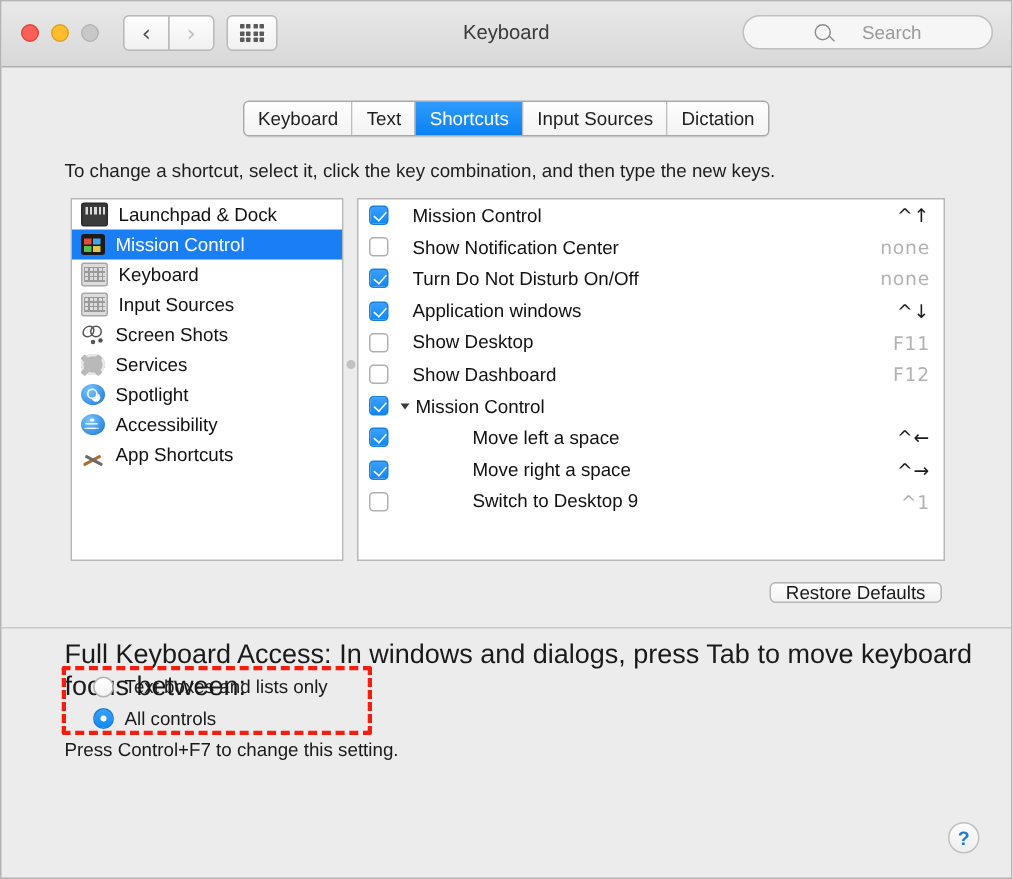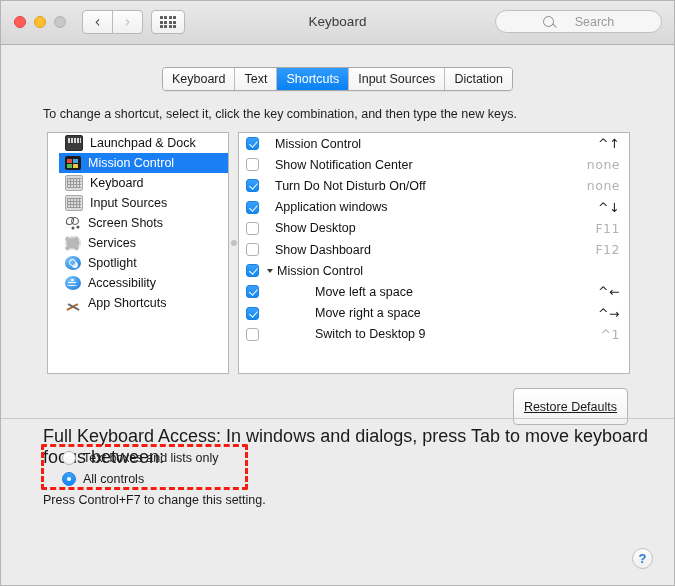--- a/index.html
+++ b/index.html
@@ -180,21 +180,20 @@
 
   #sidebar-list {
     position: absolute;
     left: 0; top: 0;
     width: 182px;
     height: 242px;
     background: #ffffff;
     border: 1px solid #b7b7b7;
     box-sizing: border-box;
     overflow: hidden;
-    padding-left: 11px;
   }
   .side-item {
     display: flex;
     align-items: center;
     height: 20px;
     padding-left: 6px;
     gap: 7px;
     font-size: 12.5px;
     color: #111;
   }
@@ -425,31 +424,30 @@
     width: 6px; height: 6px;
     border-radius: 50%;
     background: #c2c2c2;
   }
 
   
   #restore-btn {
     position: absolute;
     right: 46px;
     top: 387px;
-    height: 37px;
+    height: 14px;
     padding: 0 10px;
     display: flex;
     align-items: center;
     background: linear-gradient(to bottom, #ffffff, #f2f2f2);
     border: 1px solid #b5b5b5;
     border-radius: 4px;
     font-size: 12.5px;
     color: #1a1a1a;
     box-sizing: border-box;
-    text-decoration: underline;
   }
 
   
   #separator {
     position: absolute;
     left: 0; right: 0;
     top: 417px;
     height: 1px;
     background: #c9c9c9;
   }

